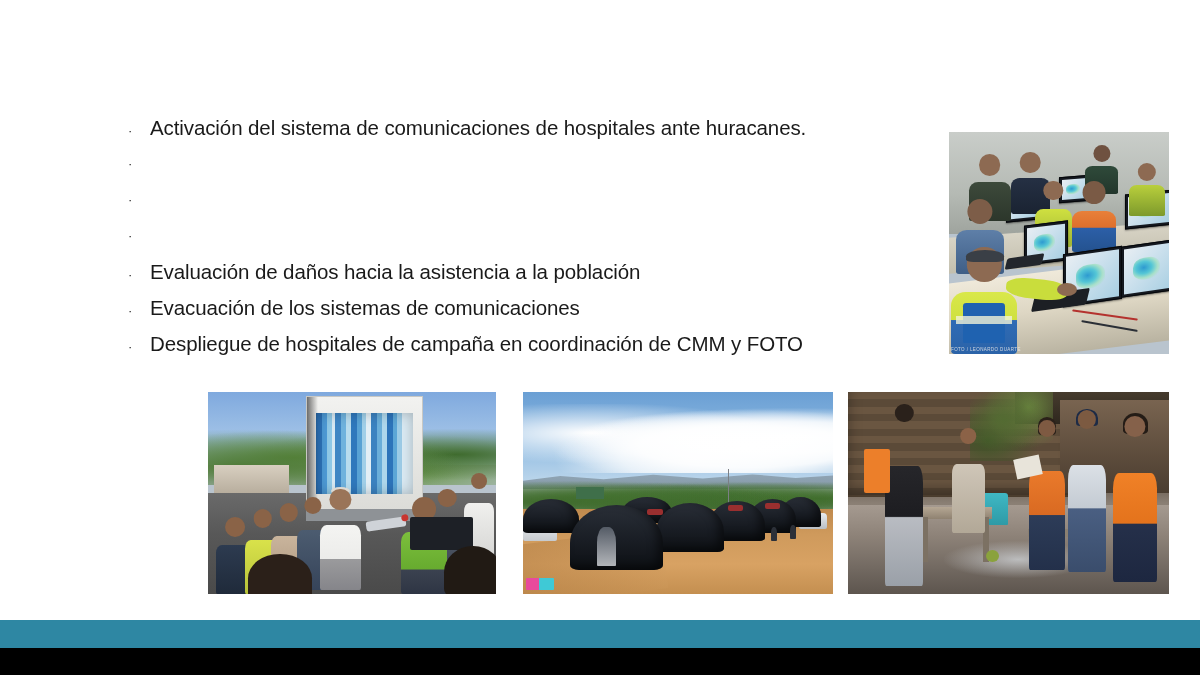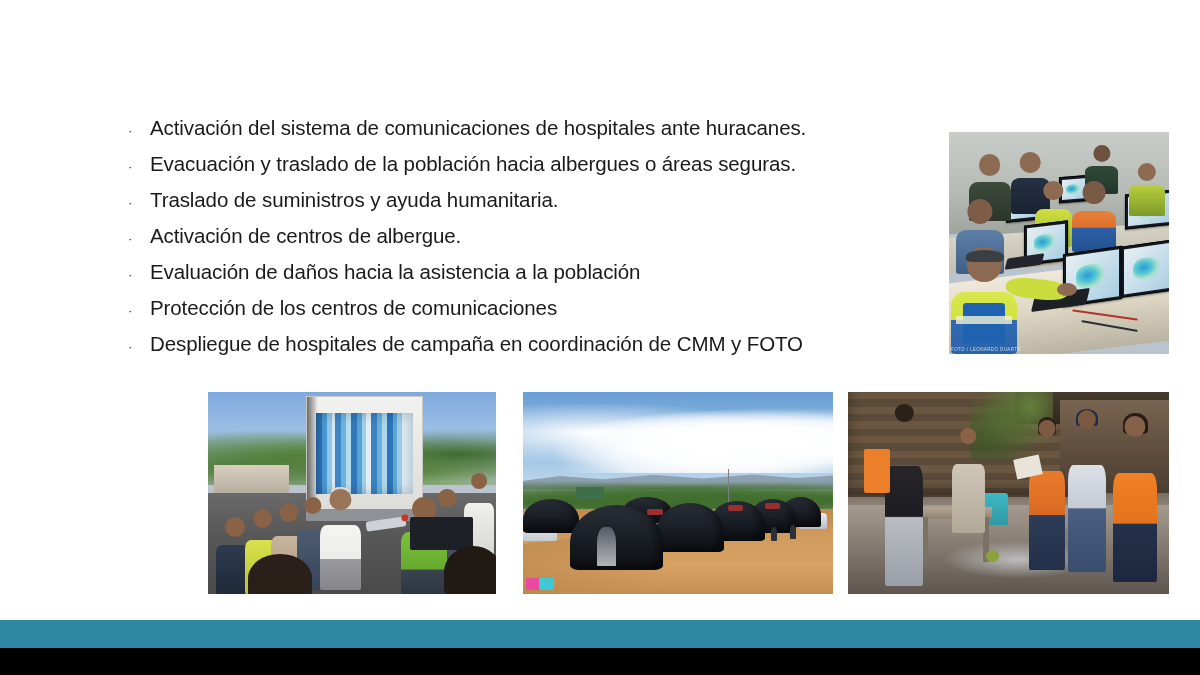--- a/index.html
+++ b/index.html
@@ -487,41 +487,38 @@
 
   <div class="bullet-list">
 
     <div class="bullet-item">
       <span class="bullet-marker">·</span>
       <span class="bullet-text">Activación del sistema de comunicaciones de hospitales ante huracanes.</span>
     </div>
 
     <div class="bullet-item">
       <span class="bullet-marker">·</span>
-      <span class="bullet-text">Evacuación y traslado de la población hacia albergues o áreas seguras.</span>
     </div>
 
     <div class="bullet-item">
       <span class="bullet-marker">·</span>
-      <span class="bullet-text">Traslado de suministros y ayuda humanitaria.</span>
     </div>
 
     <div class="bullet-item">
       <span class="bullet-marker">·</span>
-      <span class="bullet-text">Activación de centros de albergue.</span>
     </div>
 
     <div class="bullet-item">
       <span class="bullet-marker">·</span>
       <span class="bullet-text">Evaluación de daños hacia la asistencia a la población</span>
     </div>
 
     <div class="bullet-item">
       <span class="bullet-marker">·</span>
-      <span class="bullet-text">Protección de los centros de comunicaciones</span>
+      <span class="bullet-text">Evacuación de los sistemas de comunicaciones</span>
     </div>
 
     <div class="bullet-item">
       <span class="bullet-marker">·</span>
       <span class="bullet-text">Despliegue de hospitales de campaña en coordinación de CMM y FOTO</span>
     </div>
 
   </div>
 
   <div class="photo" id="photo-eoc">

